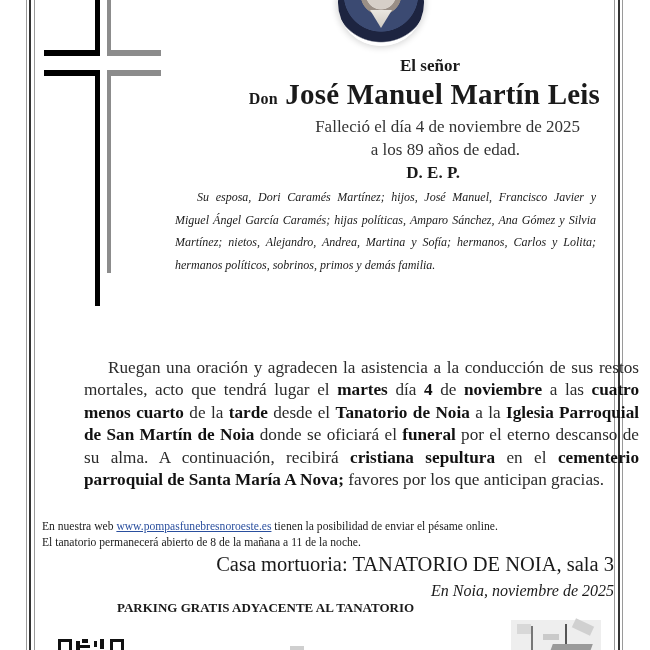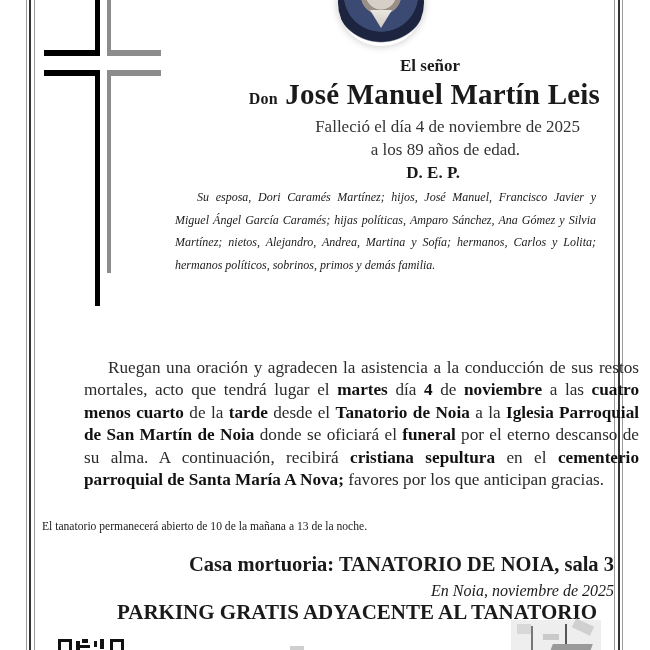--- a/index.html
+++ b/index.html
@@ -37,27 +37,27 @@
     text-indent:24px;
     margin-left:42px;
   }
   .ruegan b { color:#111; }
   .web {
     position:absolute; left:42px; width:570px; top:519px;
     font-size:11.6px; line-height:16px; color:#1a1a1a;
   }
   .web a { color:#2a4f9e; text-decoration:underline; }
   .casa {
-    position:absolute; right:36px; top:553px; font-size:20.5px; font-weight:bold; white-space:nowrap;
+    position:absolute; right:36px; top:553px; font-size:20.5px; font-weight:normal; white-space:nowrap;
   }
   .fecha {
     position:absolute; right:36px; top:582px; font-size:16px; font-style:italic; white-space:nowrap;
   }
   .parking {
-    position:absolute; left:117px; top:600px; font-size:21px; font-weight:bold; white-space:nowrap;
+    position:absolute; left:117px; top:600px; font-size:13px; font-weight:bold; white-space:nowrap;
   }
   .qr { position:absolute; left:58px; top:639px; width:80px; height:14px; }
   .qr span { position:absolute; background:#111; }
   .map {
     position:absolute; left:511px; top:620px; width:90px; height:32px;
     background:#eeeeee;
   }
   .map span { position:absolute; }
 </style>
 </head>
@@ -91,21 +91,22 @@
 </div>
 <div class="abs center line-text" style="left:200px;width:380px;top:117px;">Falleció el día 4 de noviembre de 2025</div>
 <div class="abs center line-text" style="left:260px;width:260px;top:140px;">a los 89 años de edad.</div>
 <div class="abs center title-small" style="left:300px;width:160px;top:163px;">D. E. P.</div>
 
 <div class="family">Su esposa, Dori Caramés Martínez; hijos, José Manuel, Francisco Javier y Miguel Ángel García Caramés; hijas políticas, Amparo Sánchez, Ana Gómez y Silvia Martínez; nietos, Alejandro, Andrea, Martina y Sofía; hermanos, Carlos y Lolita; hermanos políticos, sobrinos, primos y demás familia.</div>
 
 <div class="ruegan"><span>Ruegan una oración y agradecen la asistencia a la conducción de sus restos mortales, acto que tendrá lugar el </span><b>martes</b><span> día </span><b>4</b><span> de </span><b>noviembre</b><span> a las </span><b>cuatro menos cuarto</b><span> de la </span><b>tarde</b><span> desde el </span><b>Tanatorio de Noia</b><span> a la </span><b>Iglesia Parroquial de San Martín de Noia</b><span> donde se oficiará el </span><b>funeral</b><span> por el eterno descanso de su alma. A continuación, recibirá </span><b>cristiana sepultura</b><span> en el </span><b>cementerio parroquial de Santa María A Nova;</b><span> favores por los que anticipan gracias.</span></div>
 
 <div class="web">
-  <div>El tanatorio permanecerá abierto de 10 de la mañana a 13 de la noche.</div>
+  <div><span>En nuestra web </span><a>www.pompasfunebresnoroeste.es</a><span> tienen la posibilidad de enviar el pésame online.</span></div>
+  <div>El tanatorio permanecerá abierto de 8 de la mañana a 11 de la noche.</div>
 </div>
 
 <div class="casa">Casa mortuoria: TANATORIO DE NOIA, sala 3</div>
 <div class="fecha">En Noia, noviembre de 2025</div>
 <div class="parking">PARKING GRATIS ADYACENTE AL TANATORIO</div>
 
 <div class="qr">
   <span style="left:0;top:0;width:14px;height:14px;border:3px solid #111;background:#fff;box-sizing:border-box;"></span>
   <span style="left:18px;top:2px;width:4px;height:12px;"></span>
   <span style="left:24px;top:0;width:6px;height:4px;"></span>

